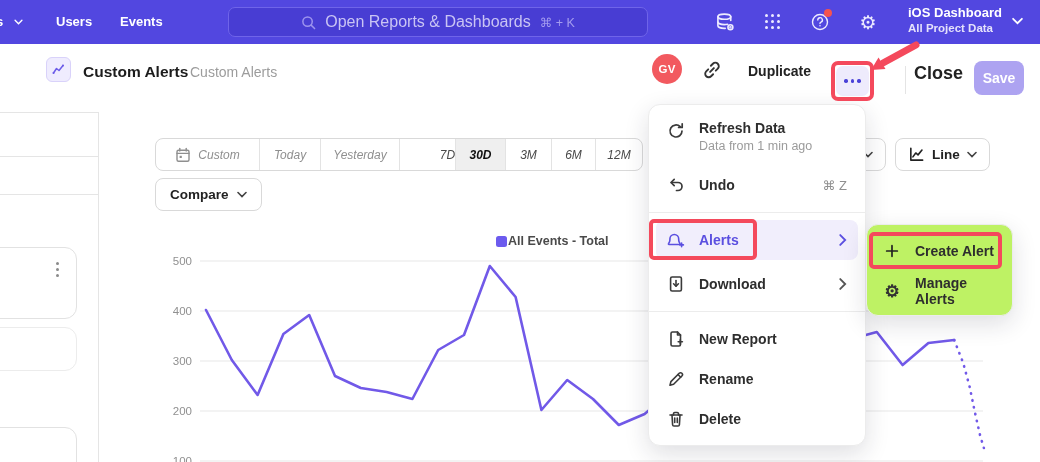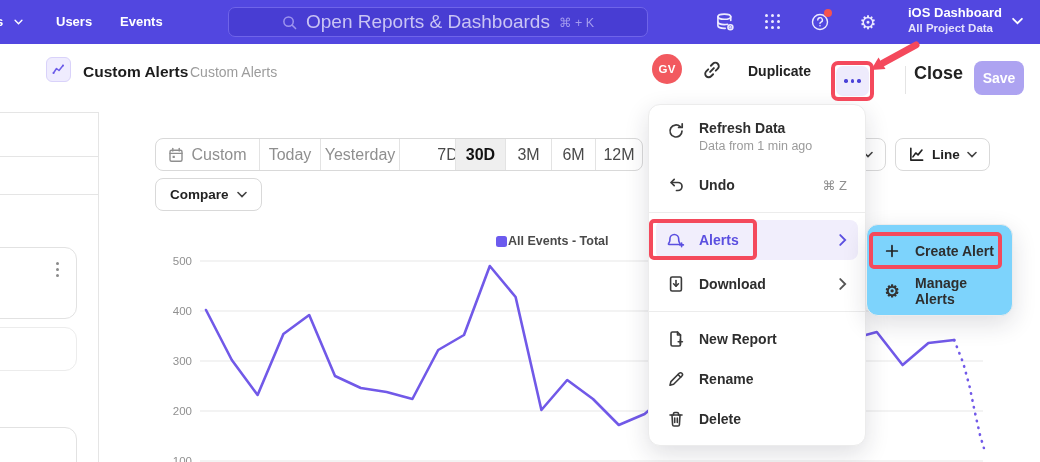--- a/index.html
+++ b/index.html
@@ -7,21 +7,21 @@
   .stage { position:relative; width:1040px; height:462px; overflow:hidden; background:#fff; }
 
   
   .topnav { position:absolute; left:0; top:0; width:1040px; height:44px; background:#5247E0; z-index:5; }
   .nav-partial { position:absolute; left:-4px; top:14px; color:#fff; font-size:13px; font-weight:600; }
   .nav-caret { position:absolute; left:14px; top:19px; }
   .nav-link { position:absolute; top:14px; color:#fff; font-size:13px; font-weight:600; cursor:pointer; }
   .nav-link.users { left:56px; } .nav-link.events { left:120px; }
   .searchbox { position:absolute; left:228px; top:7px; width:420px; height:30px; background:#483DD3;
     border:1px solid #6F64E9; border-radius:7px; display:flex; align-items:center; justify-content:center; gap:9px; }
-  .search-text { color:#C9C4F4; font-size:19px; }
+  .search-text { color:#C9C4F4; font-size:16px; }
   .search-kbd { color:#A49CEF; font-size:12.5px; }
   .nav-icon { position:absolute; top:11px; width:22px; height:22px; color:#EDEBFF; display:flex; align-items:center; justify-content:center; }
   .icon-db { left:714px; } .icon-grid { left:762px; } .icon-help { left:809px; } .icon-gear { left:857px; }
   .grid9 { display:grid; grid-template-columns:repeat(3,4px); grid-template-rows:repeat(3,4px); gap:2px; }
   .grid9 span { width:3.2px; height:3.2px; background:#EDEBFF; border-radius:50%; }
   .gear-glyph { font-size:19px; line-height:19px; color:#EDEBFF; }
   .help-dot { position:absolute; right:-1px; top:-2px; width:8px; height:8px; background:#F4534F; border-radius:50%; }
   .project { position:absolute; left:908px; top:5px; color:#fff; cursor:pointer; }
   .project-title { font-size:13px; font-weight:700; }
   .project-sub { font-size:11.5px; font-weight:600; color:#E4E1FB; margin-top:2px; }
@@ -47,22 +47,22 @@
 
   
   .vline { position:absolute; left:98px; top:112px; width:1px; height:350px; background:#E5E5E5; }
   .hline { position:absolute; left:0; width:98px; height:1px; background:#E5E5E5; }
   .rail-card { position:absolute; left:-22px; width:99px; background:#fff; border:1px solid #E2E2E2; border-radius:12px; }
   .kebab { position:absolute; left:50px; top:258px; width:14px; height:22px; display:flex; flex-direction:column; align-items:center; justify-content:center; gap:3px; cursor:pointer; }
   .kebab i { width:3px; height:3px; background:#8a8a8a; border-radius:50%; }
 
   
   .range-bar { position:absolute; left:155px; top:138px; height:33px; display:flex; border:1px solid #D9D9D9; border-radius:8px; background:#fff; overflow:hidden; z-index:2; }
-  .range-seg { display:flex; align-items:center; justify-content:center; gap:7px; font-size:16px; color:#4a4a4a;
-    border-left:1px solid #E3E3E3; cursor:pointer; white-space:nowrap; }
+  .range-seg { display:flex; align-items:center; justify-content:center; gap:7px; font-size:12px; color:#4a4a4a;
+    border-left:1px solid #E3E3E3; cursor:pointer; white-space:nowrap;font-style:italic; }
   .range-seg:first-child { border-left:none; }
   .range-seg.muted { color:#8f8f8f; }
   .range-seg.selected { background:#EFEFEF; color:#111; font-weight:700; }
   .compare-btn { position:absolute; left:155px; top:178px; height:33px; padding:0 14px; display:flex; align-items:center; gap:8px;
     border:1px solid #D9D9D9; border-radius:8px; background:#fff; font-size:13.5px; font-weight:600; color:#222; z-index:2; cursor:pointer; }
   .ghost-btn { position:absolute; left:760px; top:138px; width:126px; height:33px; border:1px solid #D9D9D9; border-radius:8px;
     background:#fff; z-index:2; display:flex; align-items:center; justify-content:flex-end; padding-right:12px; cursor:pointer; }
   .linetype-btn { position:absolute; left:895px; top:138px; width:95px; height:33px; border:1px solid #D9D9D9; border-radius:8px;
     background:#fff; z-index:2; display:flex; align-items:center; justify-content:center; gap:7px;
     font-size:13.5px; font-weight:600; color:#222; cursor:pointer; }
@@ -81,21 +81,21 @@
   .menu-row .shortcut { font-size:13px; font-weight:400; color:#8F8F8F; }
   .menu-row .micon { width:18px; height:18px; color:#3a3a3a; flex:none; display:flex; align-items:center; justify-content:center; }
   .menu-refresh { height:48px; align-items:flex-start; padding-top:3px; }
   .menu-sub { font-size:12.5px; font-weight:400; color:#9B9B9B; margin-top:3px; }
   .menu-div { height:1px; background:#ECECEC; margin:7px 0; }
   .menu-row.hl { background:#F1EEFC; border-radius:8px; margin:0 7px; padding:16px 11px; color:#5B4FE0; }
   .menu-row.hl .micon { color:#5B4FE0; }
   .subchev { width:8px; height:12px; color:inherit; }
 
   
-  .submenu { position:absolute; left:866px; top:224px; width:147px; height:92px; background:#7dd3fc;
+  .submenu { position:absolute; left:866px; top:224px; width:147px; height:92px; background:#bef264;
     border:1px solid #ECECEC; border-radius:12px; box-shadow:0 8px 24px rgba(30,30,50,.14); z-index:11; padding-top:6px; }
   .submenu .menu-row { padding:0 16px; }
 
   
   .anno { position:absolute; border:4px solid #F4495C; z-index:30; pointer-events:none; }
   .anno-more { left:831px; top:61px; width:43px; height:40px; border-radius:7px; }
   .anno-alerts { left:649px; top:219px; width:108px; height:41px; border-radius:5px; }
   .anno-create { left:869px; top:232px; width:133px; height:37px; border-radius:5px; }
   .anno-arrow { position:absolute; left:858px; top:38px; z-index:30; pointer-events:none; }
 

